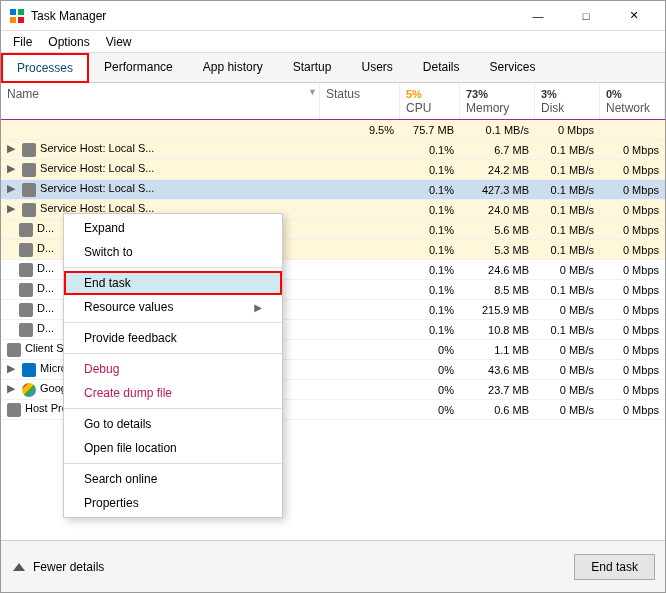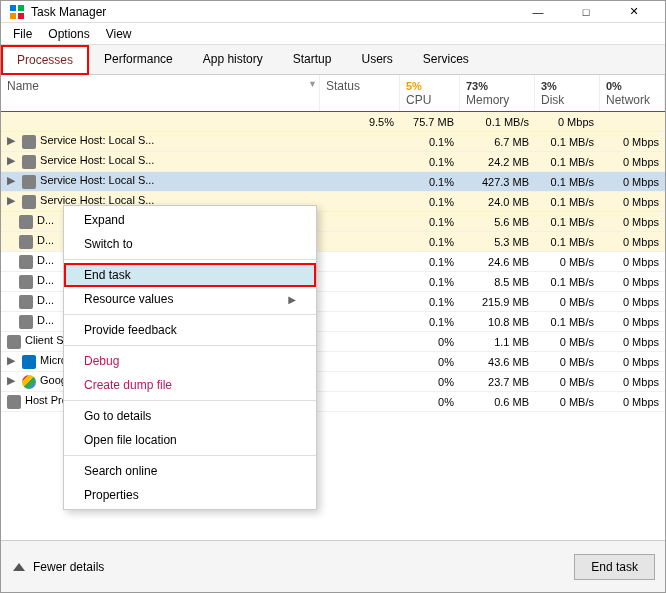--- a/index.html
+++ b/index.html
@@ -14,21 +14,21 @@
     .window {
       width: 666px;
       height: 593px;
       border: 1px solid #999;
       background: #fff;
       display: flex;
       flex-direction: column;
     }
     .title-bar {
       background: #fff;
-      height: 22px;
+      height: 30px;
       display: flex;
       align-items: center;
       padding: 0 8px;
       border-bottom: 1px solid #ddd;
     }
     .title-bar-icon {
       width: 16px;
       height: 16px;
       margin-right: 6px;
       display: flex;
@@ -80,21 +80,21 @@
       border-bottom: none;
       margin-bottom: -1px;
     }
     .tab.active {
       background: #fff;
       border-color: #ccc;
       border-bottom-color: #fff;
     }
     .tab.highlighted {
       border: 2px solid #f00;
-      color: #7f1d1d;
+      color: #0c4a6e;
     }
     .content-area {
       flex: 1;
       display: flex;
       flex-direction: column;
       overflow: hidden;
       position: relative;
     }
     .table-header {
       display: grid;
@@ -150,21 +150,21 @@
       width: 12px;
       color: #666;
       cursor: pointer;
     }
     .cpu-highlight { background: rgba(255, 200, 0, 0.15); }
     
     .context-menu {
       position: absolute;
       left: 62px;
       top: 130px;
-      width: 254px;
+      width: 220px;
       background: #fff;
       border: 1px solid #ccc;
       box-shadow: 3px 3px 8px rgba(0,0,0,0.2);
       z-index: 100;
       padding: 2px 0;
       text-align: center;
     }
     .ctx-item {
       padding: 5px 20px;
       cursor: pointer;
@@ -257,20 +257,21 @@
     <div class="menu-item">Options</div>
     <div class="menu-item">View</div>
   </div>
 
   <div class="tabs">
     <div class="tab active highlighted">Processes</div>
     <div class="tab">Performance</div>
     <div class="tab">App history</div>
     <div class="tab">Startup</div>
     <div class="tab">Users</div>
+    <div class="tab">Details</div>
     <div class="tab">Services</div>
   </div>
 
   <div class="content-area">
 
     <div class="table-header">
       <div class="th">
         Name <span class="th-sort">▼</span>
       </div>
       <div class="th">Status</div>

